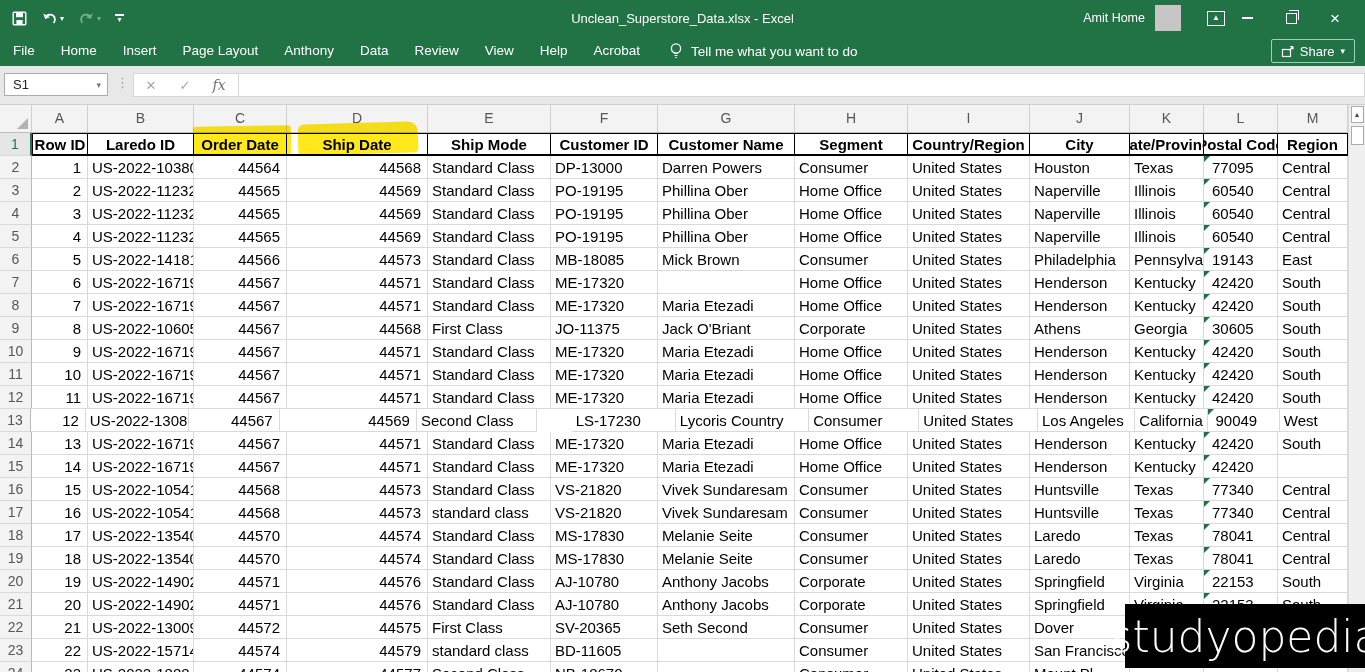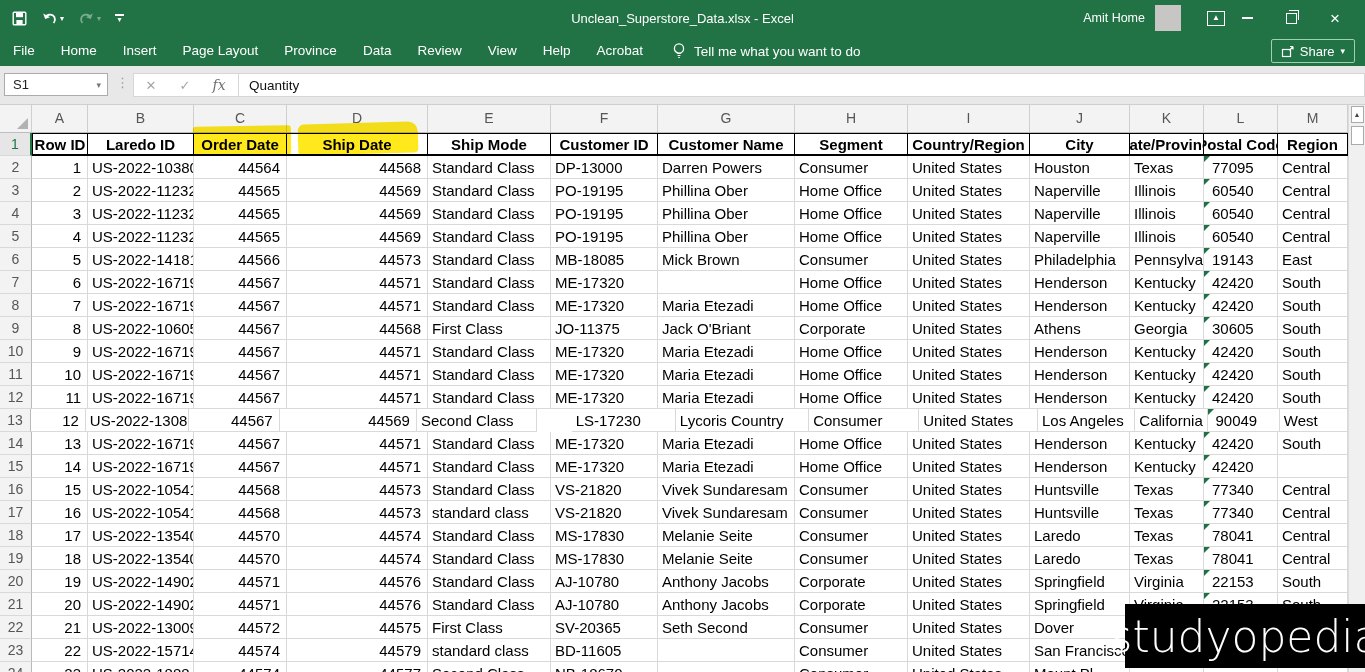--- a/index.html
+++ b/index.html
@@ -138,21 +138,21 @@
       <span class="winbtn closeg">×</span>
     </div>
   </div>
 
   <div class="tabrow">
     <span id="tabs-mount" style="display:flex;">
         <span class="rtab">File</span>
         <span class="rtab">Home</span>
         <span class="rtab">Insert</span>
         <span class="rtab">Page Layout</span>
-        <span class="rtab">Province</span>
+        <span class="rtab">Anthony</span>
         <span class="rtab">Data</span>
         <span class="rtab">Review</span>
         <span class="rtab">View</span>
         <span class="rtab">Help</span>
         <span class="rtab">Acrobat</span>
       </span>
     <span class="tellme">
       <svg width="14" height="18" viewBox="0 0 14 18">
           <circle cx="7" cy="6.5" r="4.6" fill="none" stroke="#fff" stroke-width="1.3"></circle>
           <path d="M5.4 11.5 h3.2 M5.6 13.5 h2.8 M6.2 15.5 h1.6" stroke="#fff" stroke-width="1.2" fill="none"></path>
@@ -173,21 +173,20 @@
     <div class="namebox">
       <span>S1</span>
       <span class="chev">▾</span>
     </div>
     <div class="fdots">⋮</div>
     <div class="fbox">
       <span class="fbtn">✕</span>
       <span class="fbtn">✓</span>
       <span class="fbtn fx">fx</span>
       <span class="fdiv"></span>
-      <span class="finput">Quantity</span>
     </div>
   </div>
 
   <div class="sheet">
     <div class="letters" id="letters-mount">
         <div class="corner"></div>
         <div class="letter" style="width: 56px;">A</div>
         <div class="letter" style="width: 106px;">B</div>
         <div class="letter" style="width: 93px;">C</div>
         <div class="letter" style="width: 141px;">D</div>

